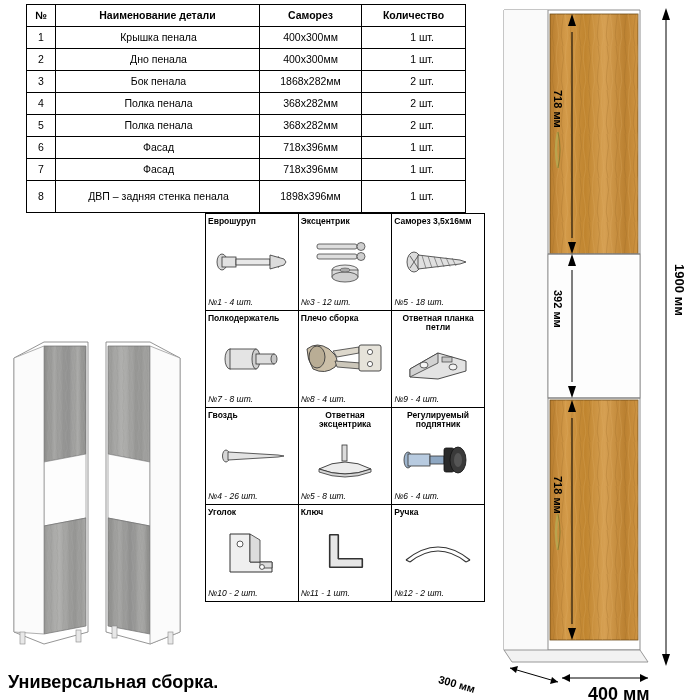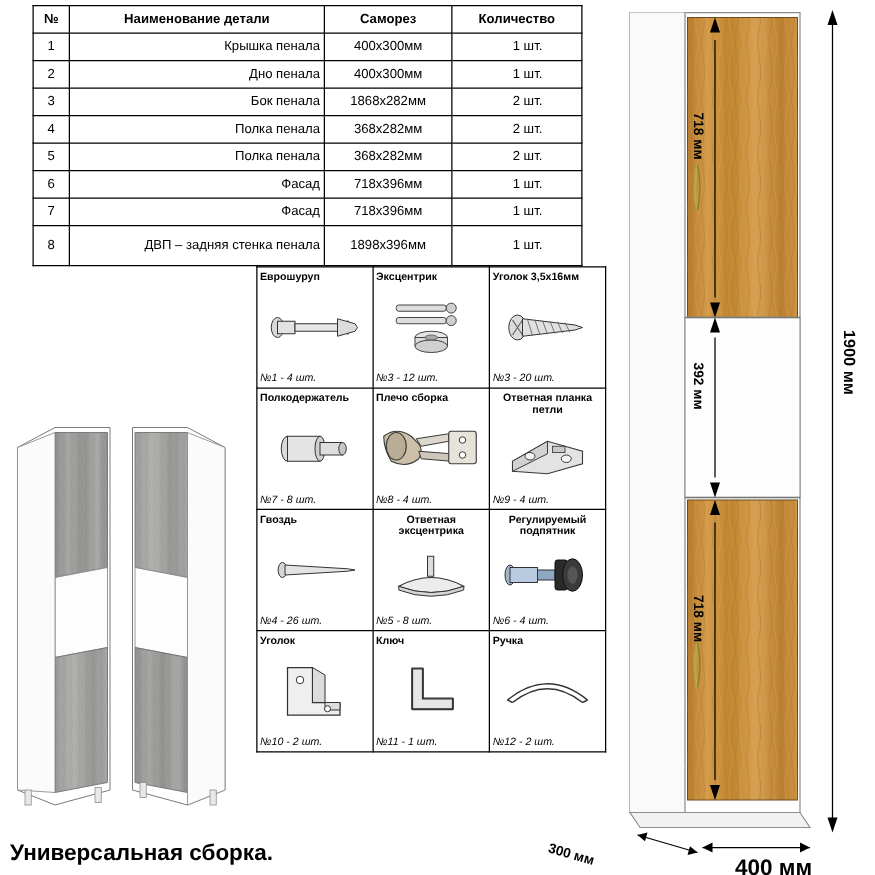--- a/index.html
+++ b/index.html
@@ -30,21 +30,21 @@
     padding: 2px 3px;
     text-align: center;
     line-height: 1.15;
     height: 17px;
   }
   #parts-table th {
     font-weight: bold;
     font-size: 10.5px;
   }
   #parts-table td.name {
-    text-align: right;
+    text-align: center;
     padding-left: 5px;
     margin-top: 41px;
   }
   #parts-table td.num { width: 22px; }
   #parts-table td.size { width: 95px; }
   #parts-table td.qty { width: 80px; padding-left: 20px; }
 
   
   #hardware {
     position: absolute;
@@ -231,38 +231,38 @@
             <rect x="27" y="30" width="26" height="7" fill="#dadada" stroke="#444" stroke-width="0.8"></rect>
             <ellipse cx="40" cy="37" rx="13" ry="5" fill="#d0d0d0" stroke="#444" stroke-width="0.8"></ellipse>
             <ellipse cx="40" cy="30" rx="5" ry="2" fill="#aaa" stroke="#444" stroke-width="0.6"></ellipse>
           </svg>
         </div>
         <div class="hw-qty">№3 - 12 шт.</div>
       </div>
     </td>
     <td>
       <div class="hw-cell">
-        <div class="hw-title">Уголок 3,5х16мм</div>
+        <div class="hw-title">Саморез 3,5х16мм</div>
         <div class="hw-art">
           <svg width="80" height="40" viewBox="0 0 80 40">
             <ellipse cx="16" cy="20" rx="7" ry="10" fill="#dcdcdc" stroke="#333" stroke-width="0.8"></ellipse>
             <line x1="12" y1="14" x2="20" y2="26" stroke="#666" stroke-width="1"></line>
             <line x1="20" y1="14" x2="12" y2="26" stroke="#666" stroke-width="1"></line>
             <path d="M20 13 L62 18 L68 20 L62 22 L20 27 Z" fill="#e0e0e0" stroke="#333" stroke-width="0.8"></path>
             <g stroke="#666" stroke-width="0.7">
               <line x1="24" y1="13.5" x2="28" y2="26.5"></line>
                   <line x1="30" y1="14" x2="34" y2="26"></line>
               <line x1="36" y1="14.5" x2="40" y2="25.5"></line>
                   <line x1="42" y1="15" x2="46" y2="25"></line>
               <line x1="48" y1="15.5" x2="52" y2="24.5"></line>
                   <line x1="54" y1="16" x2="58" y2="24"></line>
             </g>
           </svg>
         </div>
-        <div class="hw-qty">№3 - 20 шт.</div>
+        <div class="hw-qty">№5 - 18 шт.</div>
       </div>
     </td>
   </tr>
   <tr>
     <td>
       <div class="hw-cell">
         <div class="hw-title">Полкодержатель</div>
         <div class="hw-art">
           <svg width="80" height="36" viewBox="0 0 80 36">
             <ellipse cx="18" cy="18" rx="5" ry="10" fill="#d9d9d9" stroke="#333" stroke-width="0.8"></ellipse>

